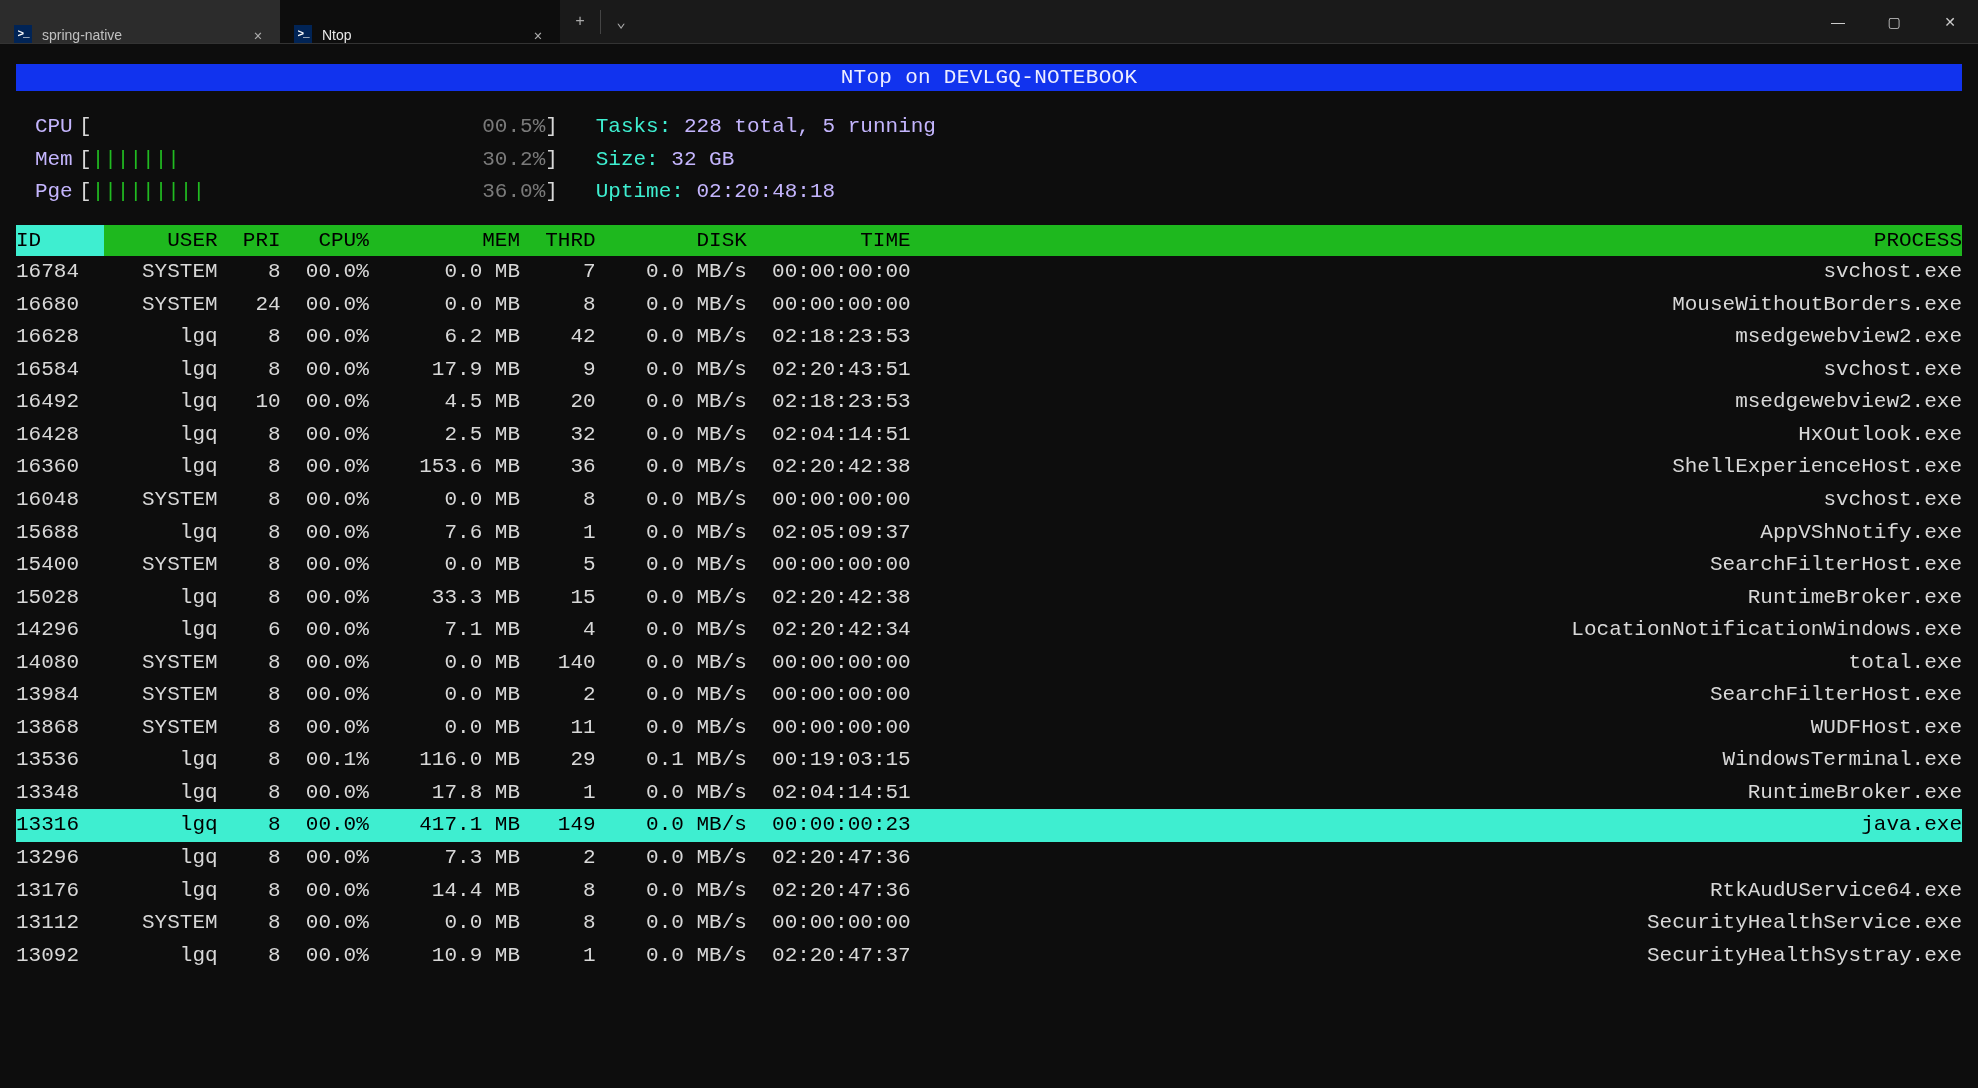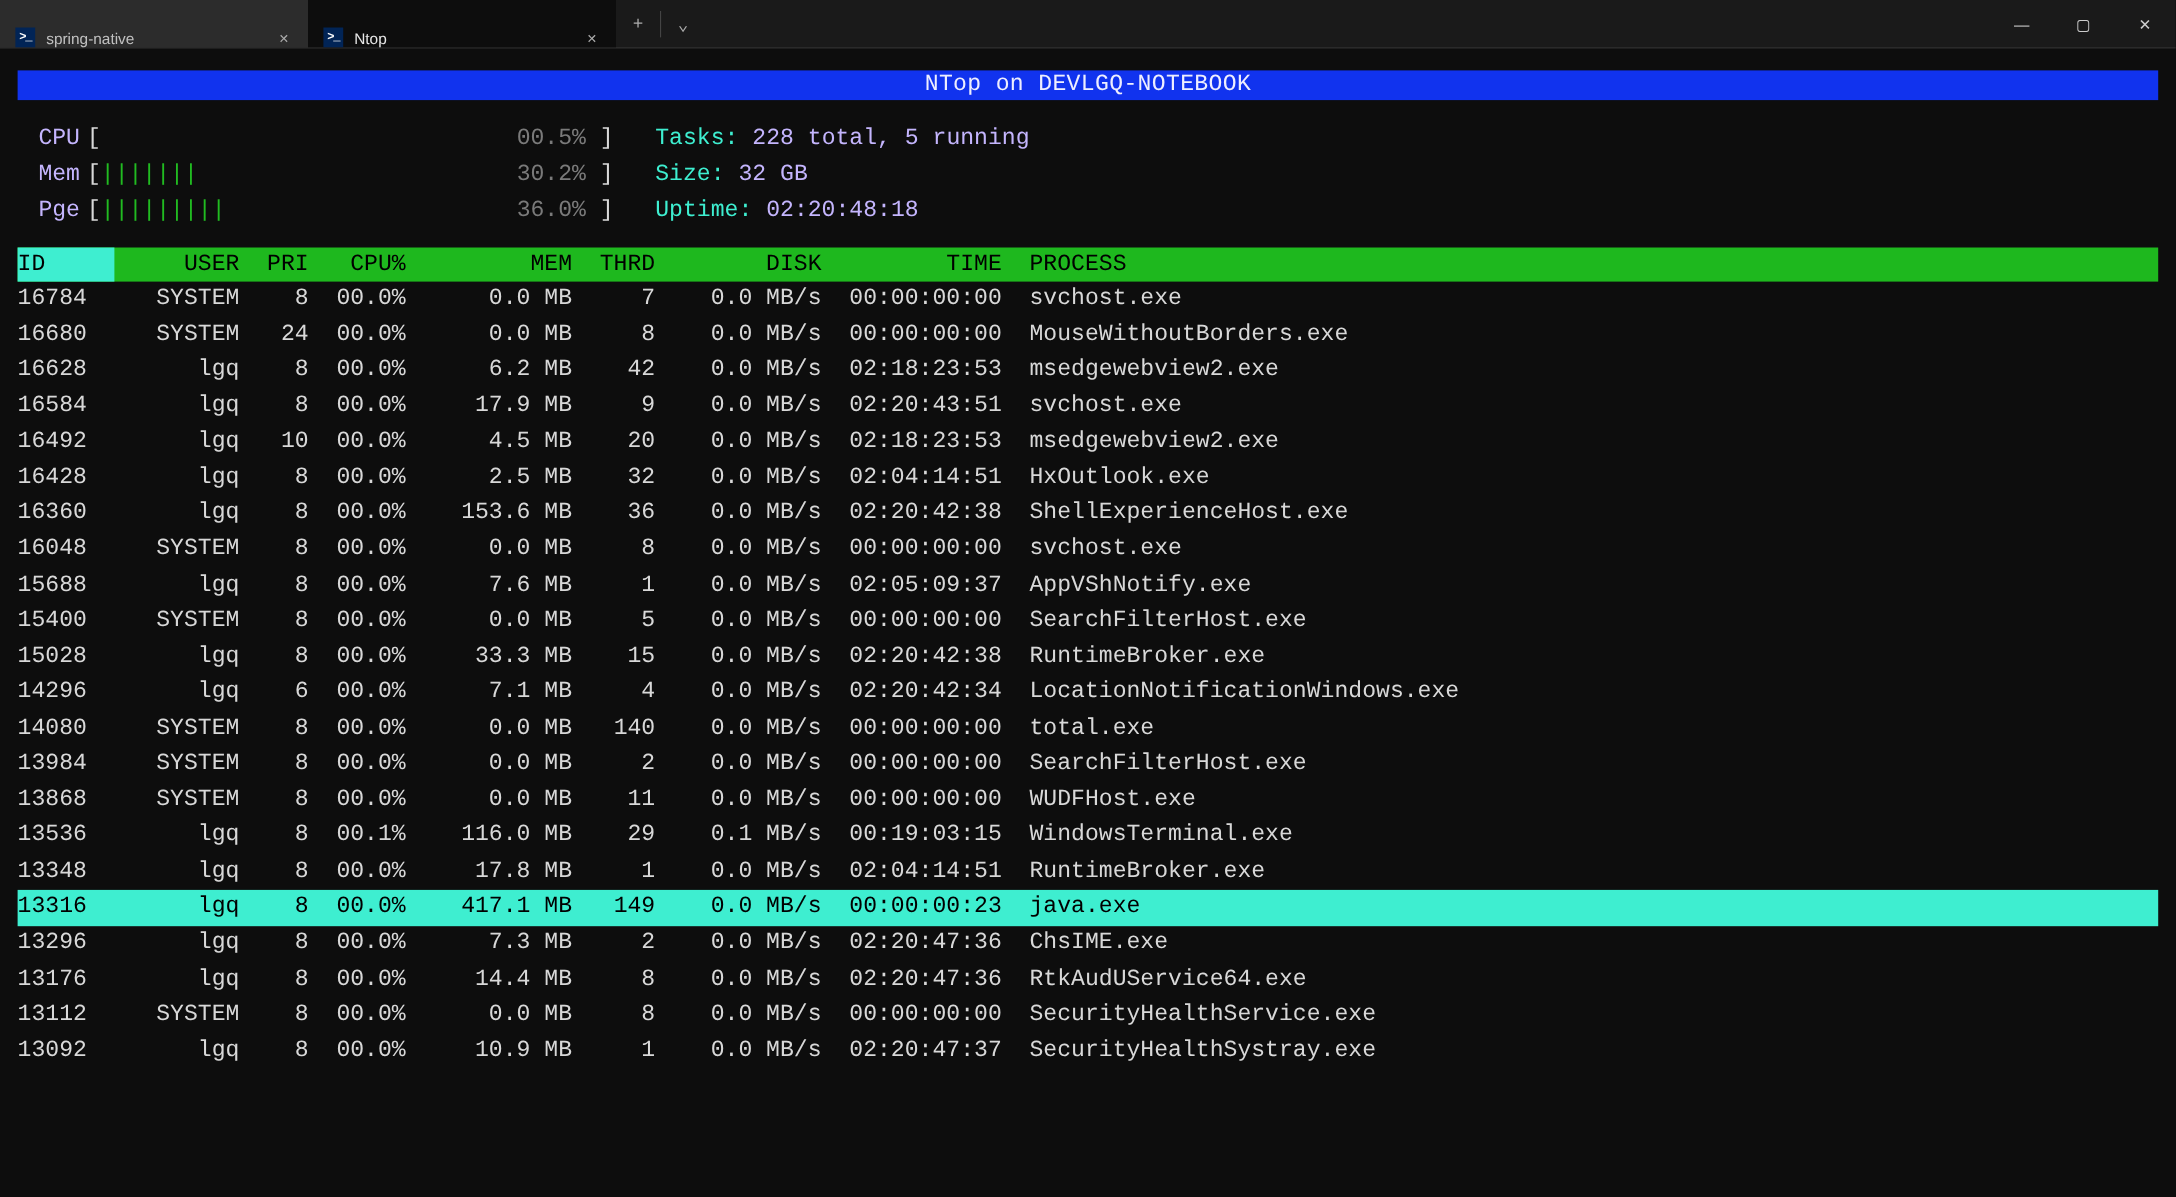--- a/index.html
+++ b/index.html
@@ -104,21 +104,21 @@
     .meter-line {
       display: flex;
       font-size: 21px;
       line-height: 1.55;
       white-space: pre;
     }
     .lbl { color: #c4b5fd; width: 4ch; text-align: center; }
     .bracket { color: #d8d8d8; }
     .bar-fill { color: #21bb21; }
     .bar-area { display: inline-block; width: 30ch; overflow: hidden; }
-    .pct { color: #7a7a7a; width: 6ch; display: inline-block; }
+    .pct { color: #7a7a7a; width: 6ch; text-align: right; display: inline-block; }
     .info-lbl { color: #3eeed0; margin-left: 3ch; }
     .info-val { color: #c4b5fd; }
 
     .proc-table { font-size: 21px; }
     .header-row {
       background: #1eb81e;
       color: #000;
       display: flex;
       line-height: 1.5;
     }
@@ -133,21 +133,21 @@
       color: #000;
     }
     .col-id { width: 7ch; text-align: left; padding-right: 1ch; }
     .col-user { width: 10ch; text-align: right; padding-right: 1ch; }
     .col-pri { width: 5ch; text-align: right; padding-right: 1ch; }
     .col-cpu { width: 7ch; text-align: right; padding-right: 1ch; }
     .col-mem { width: 12ch; text-align: right; padding-right: 1ch; }
     .col-thrd { width: 6ch; text-align: right; padding-right: 1ch; }
     .col-disk { width: 12ch; text-align: right; padding-right: 1ch; }
     .col-time { width: 13ch; text-align: right; padding-right: 1ch; }
-    .col-proc { flex: 1; text-align: left; padding-left: 1ch; }
+    .col-proc { flex: 1; text-align: right; padding-left: 1ch; }
   </style>
 </head>
 <body>
 
 <div class="title-bar">
   <div class="tab inactive">
     <span class="ps-icon"></span>
     <span class="tab-title">spring-native</span>
     <span class="tab-close">✕</span>
   </div>
@@ -394,21 +394,20 @@
         </div>
         <div class="row">
           <span class="col-id">13296</span>
           <span class="col-user">lgq</span>
           <span class="col-pri">8</span>
           <span class="col-cpu">00.0%</span>
           <span class="col-mem">7.3 MB</span>
           <span class="col-thrd">2</span>
           <span class="col-disk">0.0 MB/s</span>
           <span class="col-time">02:20:47:36</span>
-          <span class="col-proc">ChsIME.exe</span>
         </div>
         <div class="row">
           <span class="col-id">13176</span>
           <span class="col-user">lgq</span>
           <span class="col-pri">8</span>
           <span class="col-cpu">00.0%</span>
           <span class="col-mem">14.4 MB</span>
           <span class="col-thrd">8</span>
           <span class="col-disk">0.0 MB/s</span>
           <span class="col-time">02:20:47:36</span>

